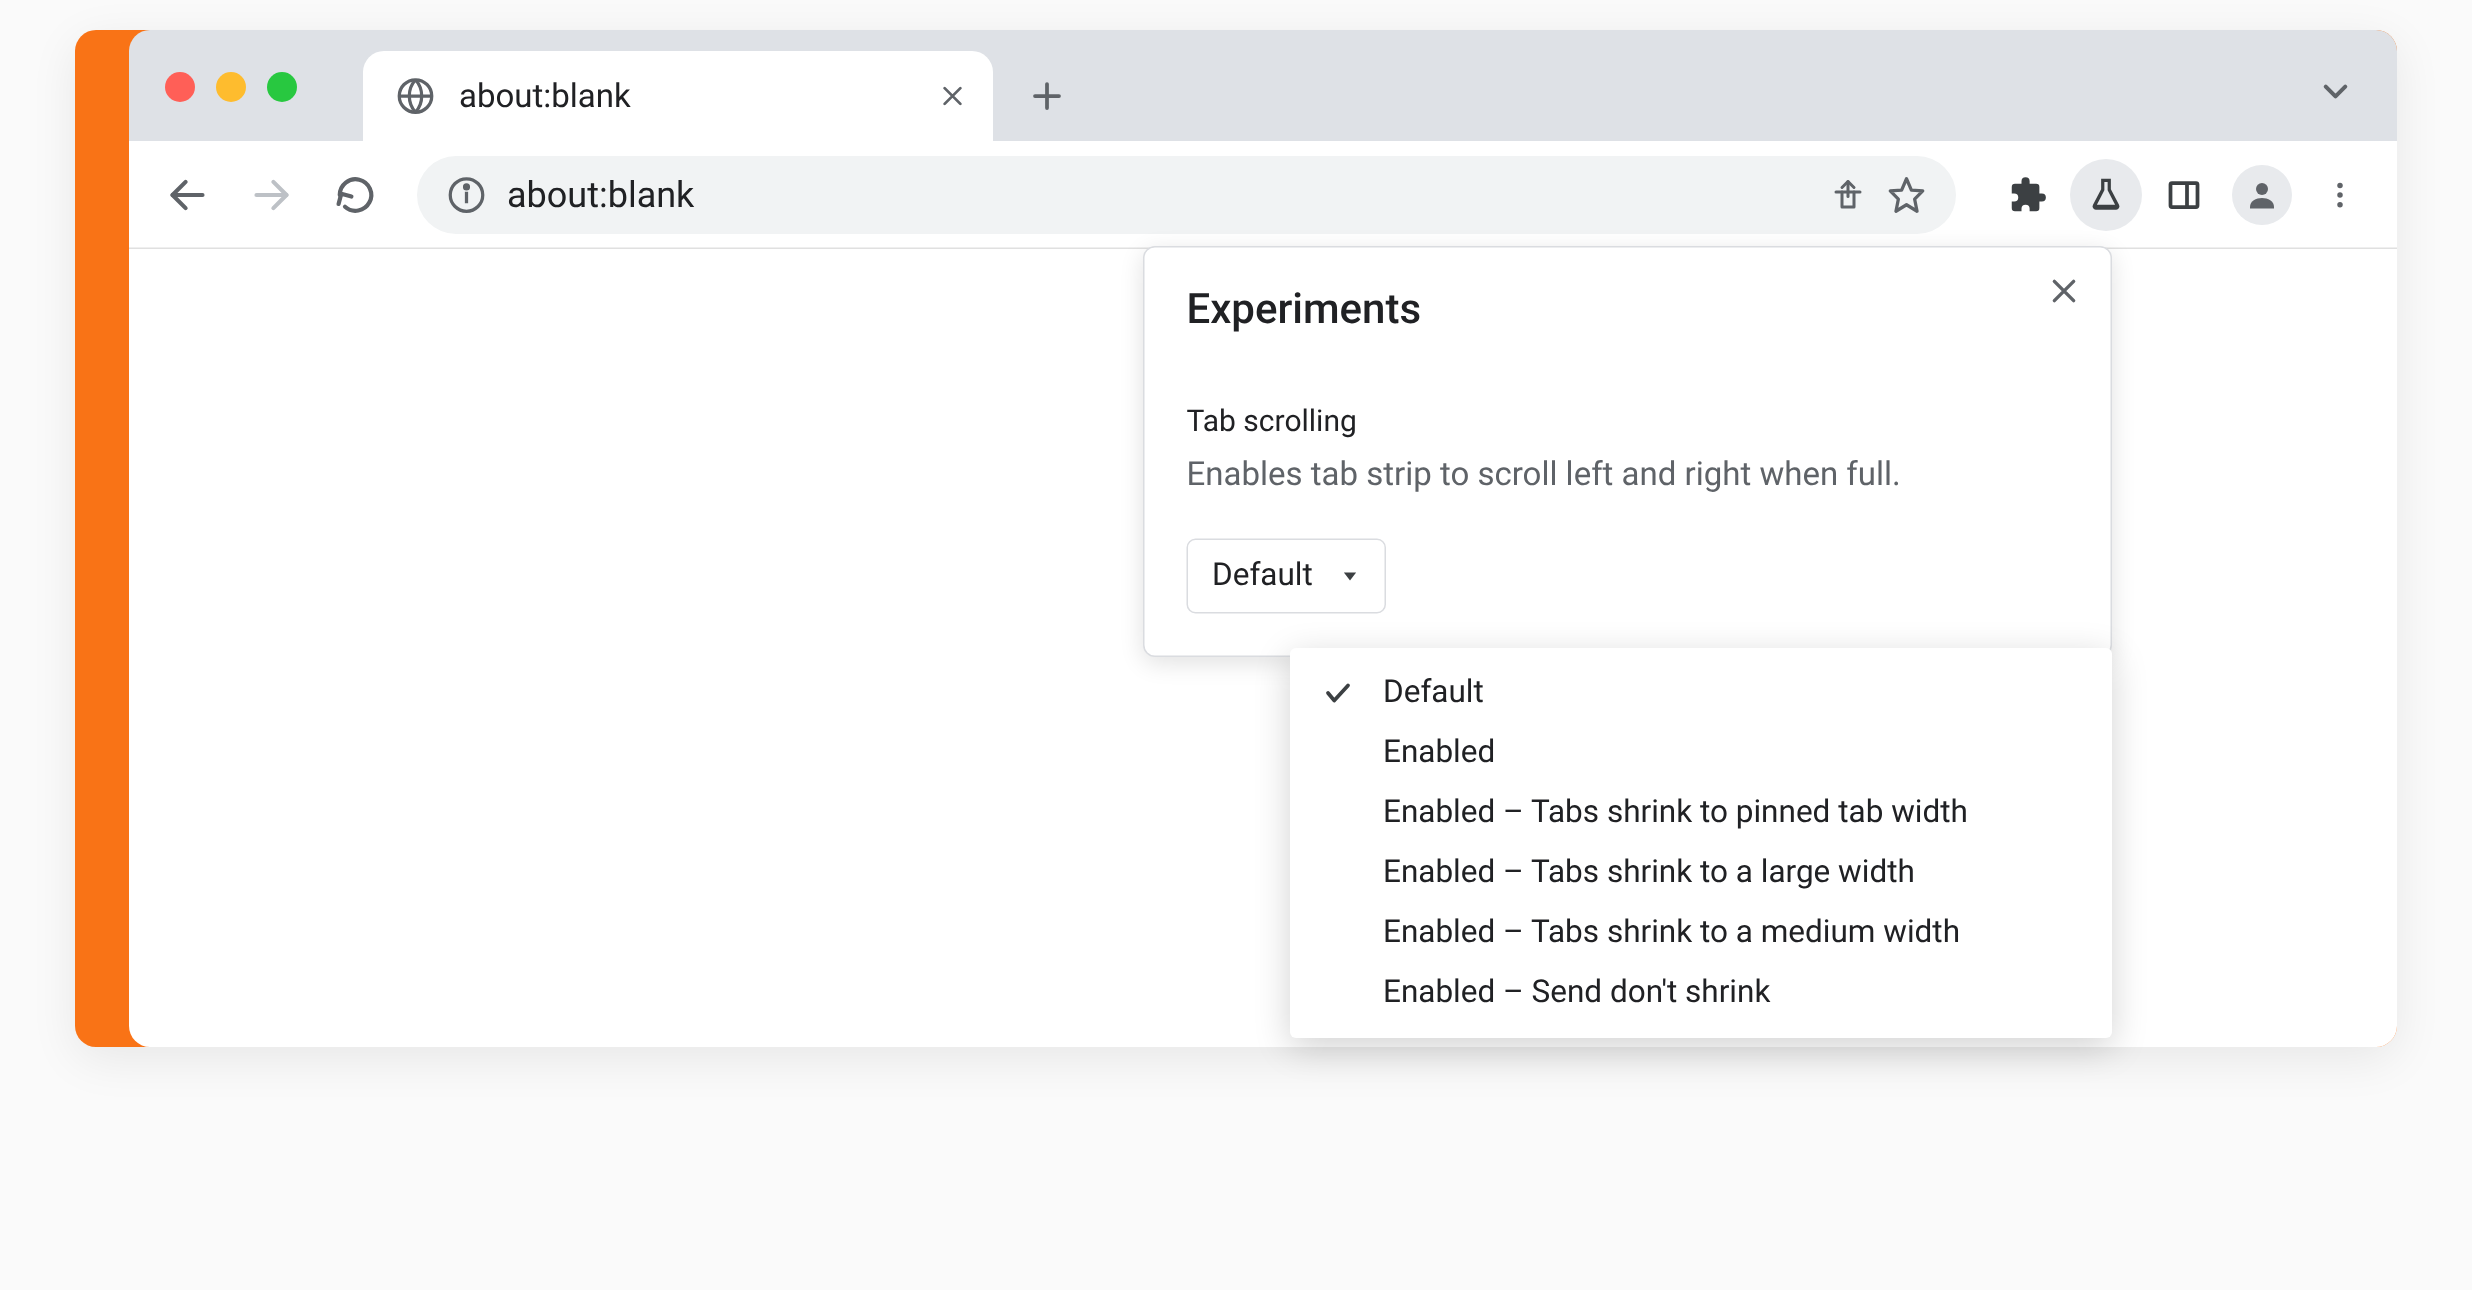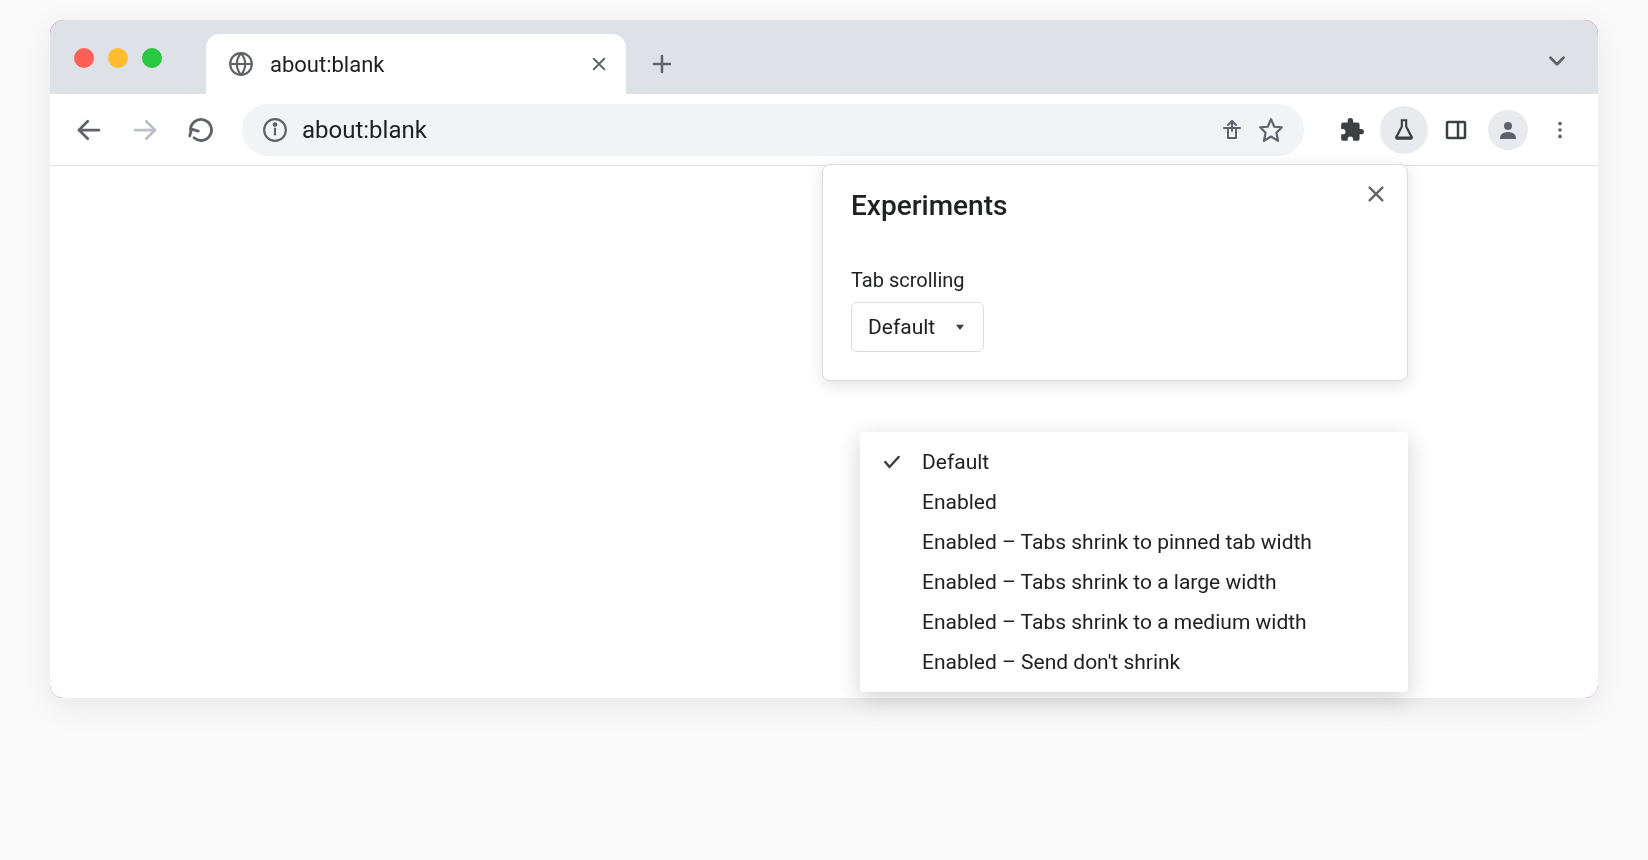--- a/index.html
+++ b/index.html
@@ -6,24 +6,25 @@
   body {
     font-family: -apple-system, BlinkMacSystemFont, "Segoe UI", Roboto, sans-serif;
     background: #fafafa;
     width: 1648px;
     height: 860px;
     padding: 20px 50px;
   }
   .browser-window {
     width: 100%;
     border-radius: 14px;
-    background: #a21caf;
+    background: #f97316;
     box-shadow: 0 8px 32px rgba(0,0,0,0.08);
     overflow: visible;
     position: relative;
+    padding-left: 36px;
   }
   .tabstrip {
     height: 74px;
     background: #dee1e6;
     border-radius: 14px 14px 0 0;
     display: flex;
     align-items: flex-end;
     padding: 0 16px;
     position: relative;
   }
@@ -119,21 +120,21 @@
   .content-area {
     height: 532px;
     background: #fff;
     border-radius: 0 0 14px 14px;
     position: relative;
   }
   .experiments-popup {
     position: absolute;
     top: -2px;
     right: 190px;
-    width: 586px;
+    width: 646px;
     background: #fff;
     border: 1px solid #dadce0;
     border-radius: 8px;
     box-shadow: 0 4px 16px rgba(0,0,0,0.12);
     padding: 24px 28px 28px;
   }
   .popup-close {
     position: absolute;
     top: 18px; right: 20px;
     color: #5f6368;
@@ -315,20 +316,21 @@
   <div class="content-area">
 
     <div class="experiments-popup">
       <div class="popup-close">
         <svg width="22" height="22" viewBox="0 0 24 24" stroke="#5f6368" stroke-width="2.5" stroke-linecap="round">
             <path d="M5 5l14 14M19 5L5 19"></path>
           </svg>
       </div>
       <div class="popup-title">Experiments</div>
       <div class="exp-name">Tab scrolling</div>
+      <div class="exp-desc">Enables tab strip to scroll left and right when full.</div>
       <div class="exp-row">
         <div class="select-btn">
           <span>Default</span>
           <span>
             <svg width="14" height="14" viewBox="0 0 24 24" fill="#3c4043">
                 <polygon points="5 8 19 8 12 17"></polygon>
               </svg>
           </span>
         </div>
       </div>

